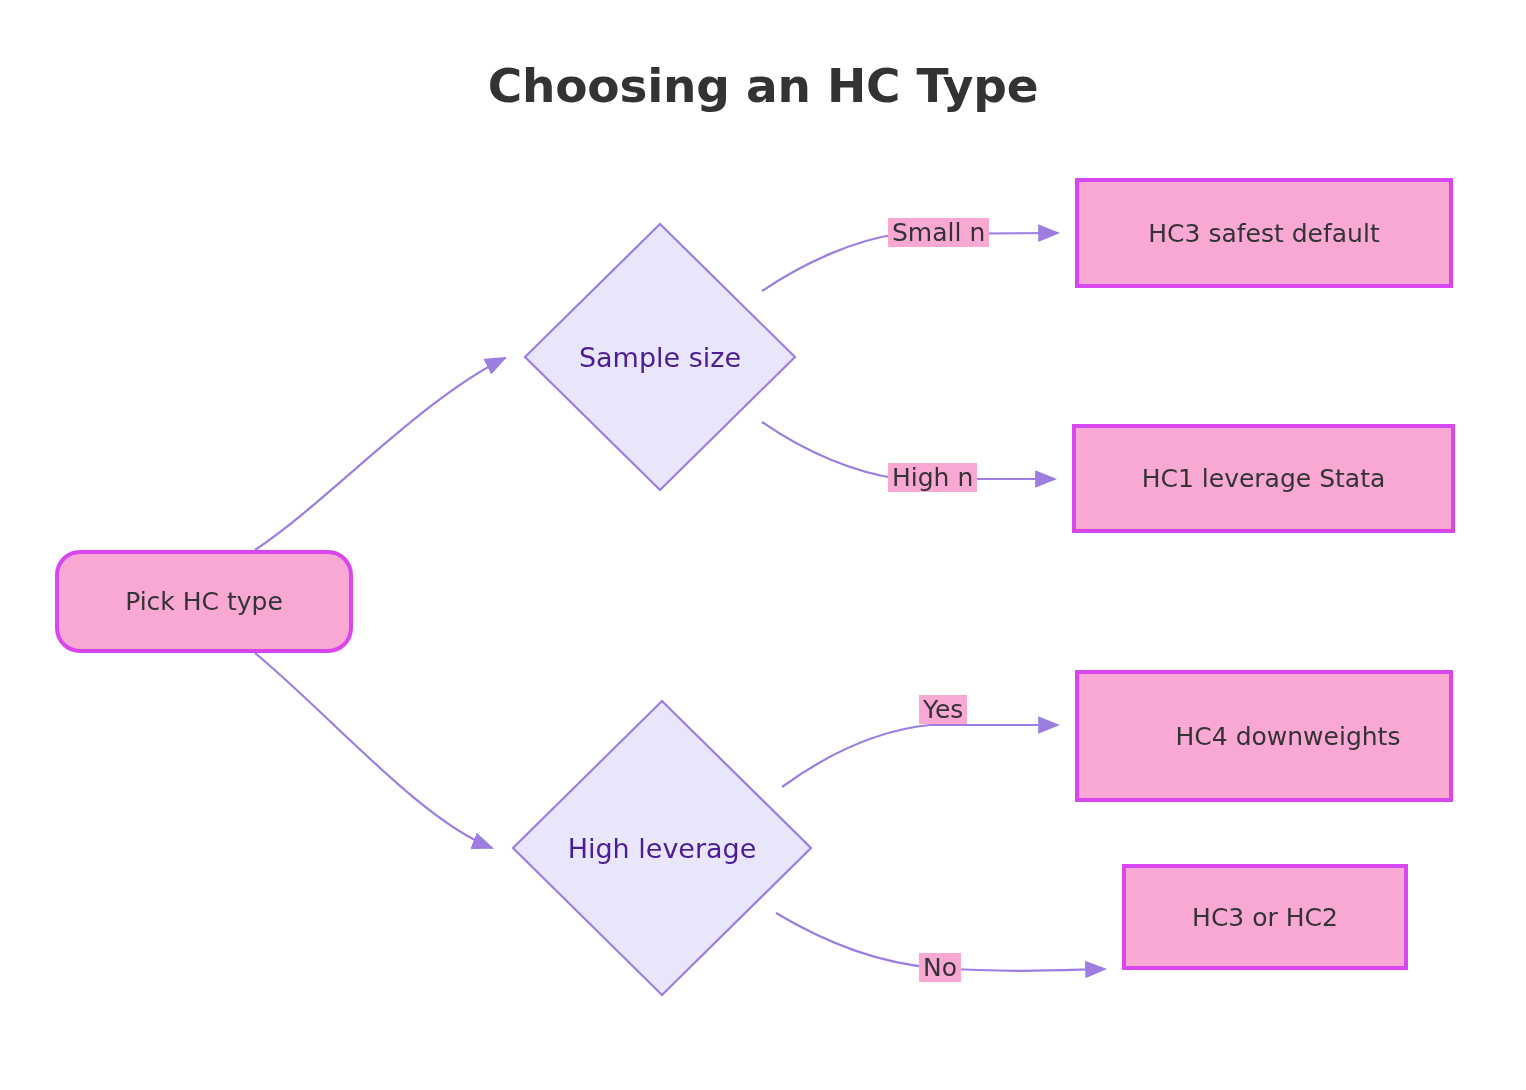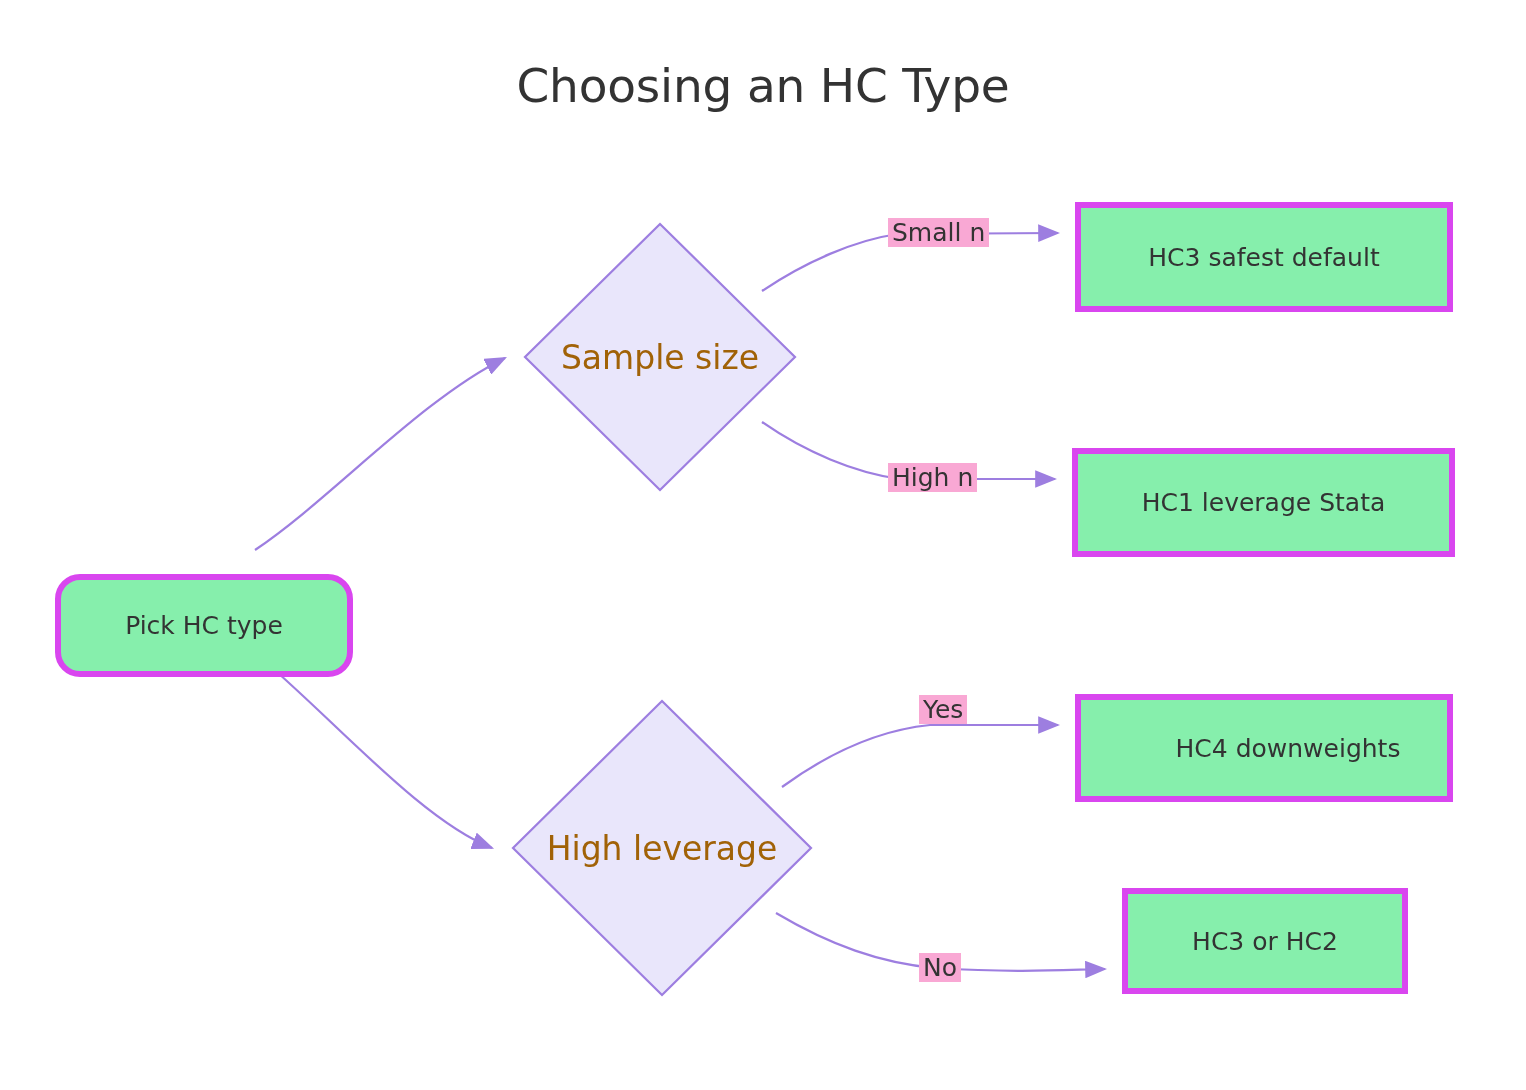--- a/index.html
+++ b/index.html
@@ -20,43 +20,42 @@
     background: #ffffff;
   }
   #diagram-title {
     position: absolute;
     left: 0;
     top: 60px;
     width: 1526px;
     text-align: center;
     font-family: "DejaVu Sans", sans-serif;
     font-size: 47px;
-    font-weight: 400;
+    font-weight: 700;
     color: #333333;
     letter-spacing: -0.2px;
     line-height: 1.1;
   }
   svg#edges {
     position: absolute;
     left: 0;
     top: 0;
     width: 1526px;
     height: 1090px;
   }
   .node {
     position: absolute;
     box-sizing: border-box;
     display: flex;
     align-items: center;
     justify-content: center;
   }
   .node-rect {
-    background: #86efac;
-    border: 6px solid #d946ef;
-    margin-top: 24px;
+    background: #f9a8d4;
+    border: 4px solid #d946ef;
   }
   .node-label {
     font-family: "DejaVu Sans", sans-serif;
     font-size: 25px;
     color: #333333;
     white-space: nowrap;
     line-height: 1;
   }
   .diamond-wrap {
     position: absolute;
@@ -71,22 +70,22 @@
   .diamond-label {
     position: absolute;
     left: 0;
     top: 0;
     width: 100%;
     height: 100%;
     display: flex;
     align-items: center;
     justify-content: center;
     font-family: "DejaVu Sans", sans-serif;
-    font-size: 33px;
-    color: #a16207;
+    font-size: 27px;
+    color: #4c1d95;
     white-space: nowrap;
     line-height: 1;
   }
   .edge-label {
     position: absolute;
     font-family: "DejaVu Sans", sans-serif;
     font-size: 25px;
     color: #333333;
     background: #f9a8d4;
     white-space: nowrap;
@@ -140,21 +139,21 @@
   </div>
 
   <div class="node node-rect" style="left:1075px; top:178px; width:378px; height:110px;">
     <span class="node-label">HC3 safest default</span>
   </div>
 
   <div class="node node-rect" style="left:1072px; top:424px; width:383px; height:109px;">
     <span class="node-label">HC1 leverage Stata</span>
   </div>
 
-  <div class="node node-rect" style="left:1075px; top:670px; width:378px; height:108px;padding-left:48px;">
+  <div class="node node-rect" style="left:1075px; top:670px; width:378px; height:132px;padding-left:48px;">
     <span class="node-label">HC4 downweights</span>
   </div>
 
   <div class="node node-rect" style="left:1122px; top:864px; width:286px; height:106px;">
     <span class="node-label">HC3 or HC2</span>
   </div>
 
   <div class="edge-label" style="left:888px; top:218px;">Small n</div>
 
   <div class="edge-label" style="left:888px; top:463px;">High n</div>

